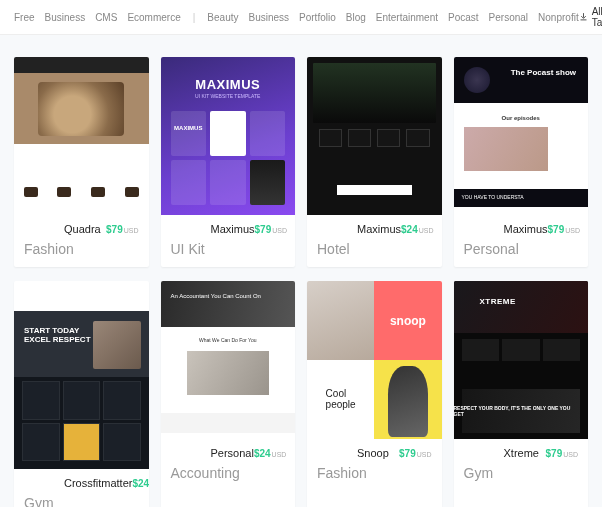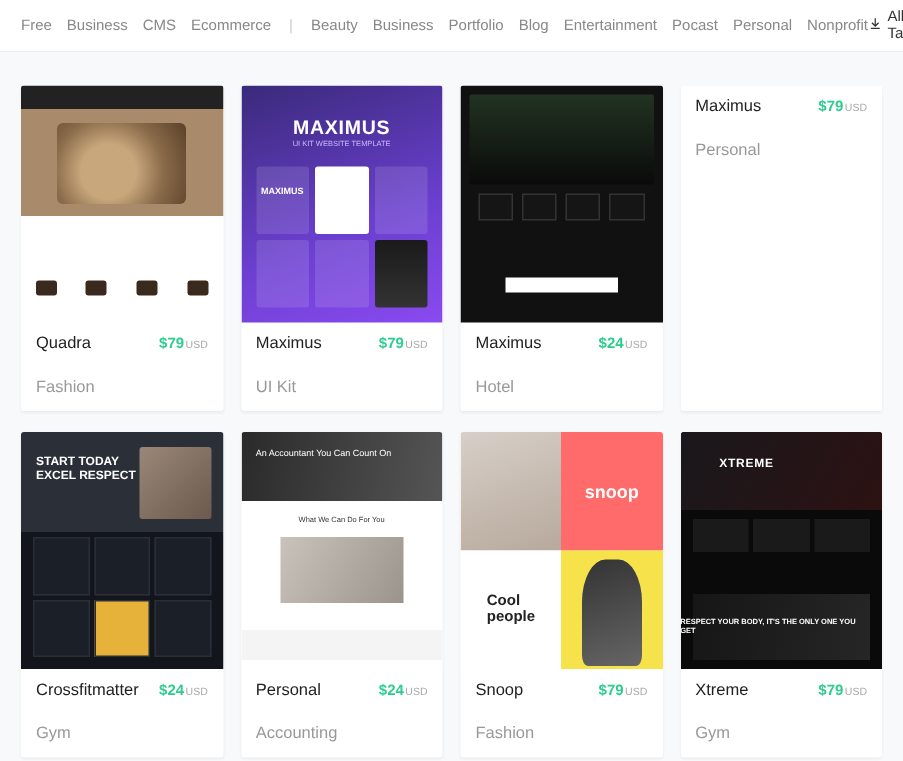--- a/index.html
+++ b/index.html
@@ -9,25 +9,25 @@
   .filterbar .divider { margin: 0 12px; color: #ccc; }
   .filterbar .cats { display: flex; gap: 10px; flex: 1; }
   .filterbar .alltags { display: flex; align-items: center; gap: 4px; color: #333; cursor: pointer; }
   .filterbar a { color: #888; text-decoration: none; cursor: pointer; }
   .section { background: #f7f9fb; padding: 22px 14px 24px; }
   .section-title { text-align: center; font-size: 15px; font-weight: 600; color: #222; margin-bottom: 22px; }
   .grid { display: grid; grid-template-columns: repeat(4, 1fr); gap: 14px 12px; }
   .card { background: #fff; border-radius: 2px; overflow: hidden; box-shadow: 0 1px 2px rgba(0,0,0,0.06); display: flex; flex-direction: column; cursor: pointer; }
   .thumb { width: 100%; height: 158px; background: #eee; position: relative; overflow: hidden; }
   .meta { padding: 8px 10px 10px; }
-  .title-row { display: flex; justify-content: space-between; align-items: baseline; }
+  .title-row { display: flex; justify-content: space-between; align-items: baseline; margin-left: 40px; }
   .tpl-name { font-size: 11px; color: #222; }
   .price { font-size: 10px; color: #2ecc8f; font-weight: 600; }
   .price .cur { font-size: 7px; color: #aaa; margin-left: 1px; font-weight: 400; }
-  .cat { font-size: 11px; color: #999; margin-top: 17px; }
+  .cat { font-size: 14px; color: #999; margin-top: 6px; }
 
   
   .th-quadra { background: linear-gradient(#222 0 10%, #a98a6a 10% 55%, #fff 55% 100%); }
   .th-quadra::after { content:""; position:absolute; top:16%; left:18%; right:18%; bottom:50%; background:radial-gradient(circle at 40% 60%, #c8a77c 0 30%, #8a6b4a 60%, #5b4028 100%); border-radius:4px; }
   .th-quadra .boots { position:absolute; bottom:18px; left:0; right:0; display:flex; justify-content:space-around; }
   .th-quadra .boots span { width:14px; height:10px; background:#3a2a1d; display:block; border-radius:2px; }
 
   .th-maximus { background: linear-gradient(160deg,#3a2a7a,#6b3fcf 60%,#8a4af0); }
   .th-maximus .logo { position:absolute; top:20px; left:0; right:0; text-align:center; color:#fff; font-size:13px; font-weight:700; letter-spacing:0.5px; }
   .th-maximus .sub { position:absolute; top:36px; left:0; right:0; text-align:center; color:#cbb8ff; font-size:5px; }
@@ -44,40 +44,40 @@
   .th-shelter .stepsbar{position:absolute;bottom:20px;left:30px;right:30px;height:10px;background:#fff;}
 
   .th-podcast { background:#fff; }
   .th-podcast .top{position:absolute;top:0;left:0;right:0;height:46px;background:#0b0b12;}
   .th-podcast .top::after{content:"";position:absolute;top:10px;left:10px;width:26px;height:26px;background:radial-gradient(circle,#3a3550,#1a1830);border-radius:50%;}
   .th-podcast .ttl{position:absolute;top:12px;right:12px;color:#fff;font-size:8px;font-weight:600;line-height:1.1;}
   .th-podcast .ep{position:absolute;top:58px;left:0;right:0;text-align:center;font-size:6px;font-weight:600;}
   .th-podcast .img{position:absolute;top:70px;left:10px;right:40px;height:44px;background:linear-gradient(120deg,#caa,#bb9988);}
   .th-podcast .bar{position:absolute;bottom:8px;left:0;right:0;height:18px;background:#0b0b12;color:#fff;font-size:5px;padding:5px 8px;}
 
-  .th-crossfit { background:linear-gradient(#2b3038 0 42%, #12161c 42% 100%); }
+  .th-crossfit { background:linear-gradient(#2b3038 0 42%, #12161c 42% 100%);margin-top:30px; }
   .th-crossfit .txt{position:absolute;top:16px;left:10px;color:#fff;font-size:8px;font-weight:700;line-height:1.1;}
   .th-crossfit .cells{position:absolute;top:70px;left:8px;right:8px;bottom:8px;display:grid;grid-template-columns:repeat(3,1fr);grid-template-rows:repeat(2,1fr);gap:3px;}
   .th-crossfit .cells span{background:#1b2028;border:1px solid #2a2f36;}
   .th-crossfit .cells span:nth-child(5){background:#e6b23a;}
   .th-crossfit .gym{position:absolute;top:10px;right:8px;width:48px;height:48px;background:linear-gradient(135deg,#9a8778,#6b5a4d);border-radius:2px;}
 
   .th-contabile { background:#fff; }
   .th-contabile .hero{position:absolute;top:0;left:0;right:0;height:46px;background:linear-gradient(100deg,#2a2a2a,#555);}
   .th-contabile .hero::after{content:"";position:absolute;color:#fff;font-size:6px;top:14px;left:10px;}
   .th-contabile .herotxt{position:absolute;top:12px;left:10px;color:#fff;font-size:6px;}
   .th-contabile .mid{position:absolute;top:56px;left:0;right:0;text-align:center;font-size:5px;color:#333;}
   .th-contabile .img{position:absolute;top:70px;left:26px;right:26px;height:44px;background:linear-gradient(120deg,#c9c3bb,#9a948c);}
   .th-contabile .foot{position:absolute;bottom:6px;left:0;right:0;height:20px;background:#f4f4f4;}
 
   .th-snoop { background:#fff; display:grid; }
   .th-snoop .g{position:absolute;inset:0;display:grid;grid-template-columns:1fr 1fr;grid-template-rows:1fr 1fr;}
   .th-snoop .a{background:linear-gradient(160deg,#d7cfc8,#b7a99c);}
   .th-snoop .b{background:#ff6b6b;color:#fff;display:flex;align-items:center;justify-content:center;font-weight:700;font-size:12px;}
-  .th-snoop .c{background:#fff;color:#222;display:flex;align-items:center;justify-content:center;font-weight:700;font-size:10px;line-height:1.05;text-align:left;}
+  .th-snoop .c{background:#fff;color:#222;display:flex;align-items:center;justify-content:center;font-weight:400;font-size:10px;line-height:1.05;text-align:left;}
   .th-snoop .d{background:#f6e24a;position:relative;}
   .th-snoop .d::after{content:"";position:absolute;left:14px;top:6px;right:14px;bottom:2px;background:linear-gradient(160deg,#333,#666);border-radius:40% 40% 10% 10%;}
 
   .th-xtreme { background:#0a0a0a; }
   .th-xtreme .hero{position:absolute;top:0;left:0;right:0;height:52px;background:linear-gradient(120deg,#19181c,#2c1112);}
   .th-xtreme .txt{position:absolute;top:16px;left:26px;color:#fff;font-size:8px;font-weight:800;letter-spacing:0.5px;}
   .th-xtreme .tiles{position:absolute;top:58px;left:8px;right:8px;display:grid;grid-template-columns:repeat(3,1fr);gap:3px;}
   .th-xtreme .tiles span{height:22px;background:#1a1a1a;}
   .th-xtreme .bottom{position:absolute;bottom:6px;left:8px;right:8px;height:44px;background:linear-gradient(100deg,#161616,#262626);}
   .th-xtreme .btxt{position:absolute;bottom:22px;right:14px;color:#fff;font-size:5px;font-weight:700;}
@@ -173,20 +173,27 @@
       <div class="meta">
         <div class="title-row">
           <span class="tpl-name">Maximus</span>
           <span class="price"><span>$24</span><span class="cur">USD</span></span>
         </div>
         <div class="cat">Hotel</div>
       </div>
     </div>
 
     <div class="card">
+      <div class="thumb th-podcast">
+        <div class="top"></div>
+        <div class="ttl">The Pocast show</div>
+        <div class="ep">Our episodes</div>
+        <div class="img"></div>
+        <div class="bar">YOU HAVE TO UNDERSTA</div>
+      </div>
       <div class="meta">
         <div class="title-row">
           <span class="tpl-name">Maximus</span>
           <span class="price"><span>$79</span><span class="cur">USD</span></span>
         </div>
         <div class="cat">Personal</div>
       </div>
     </div>
 
     <div class="card">

